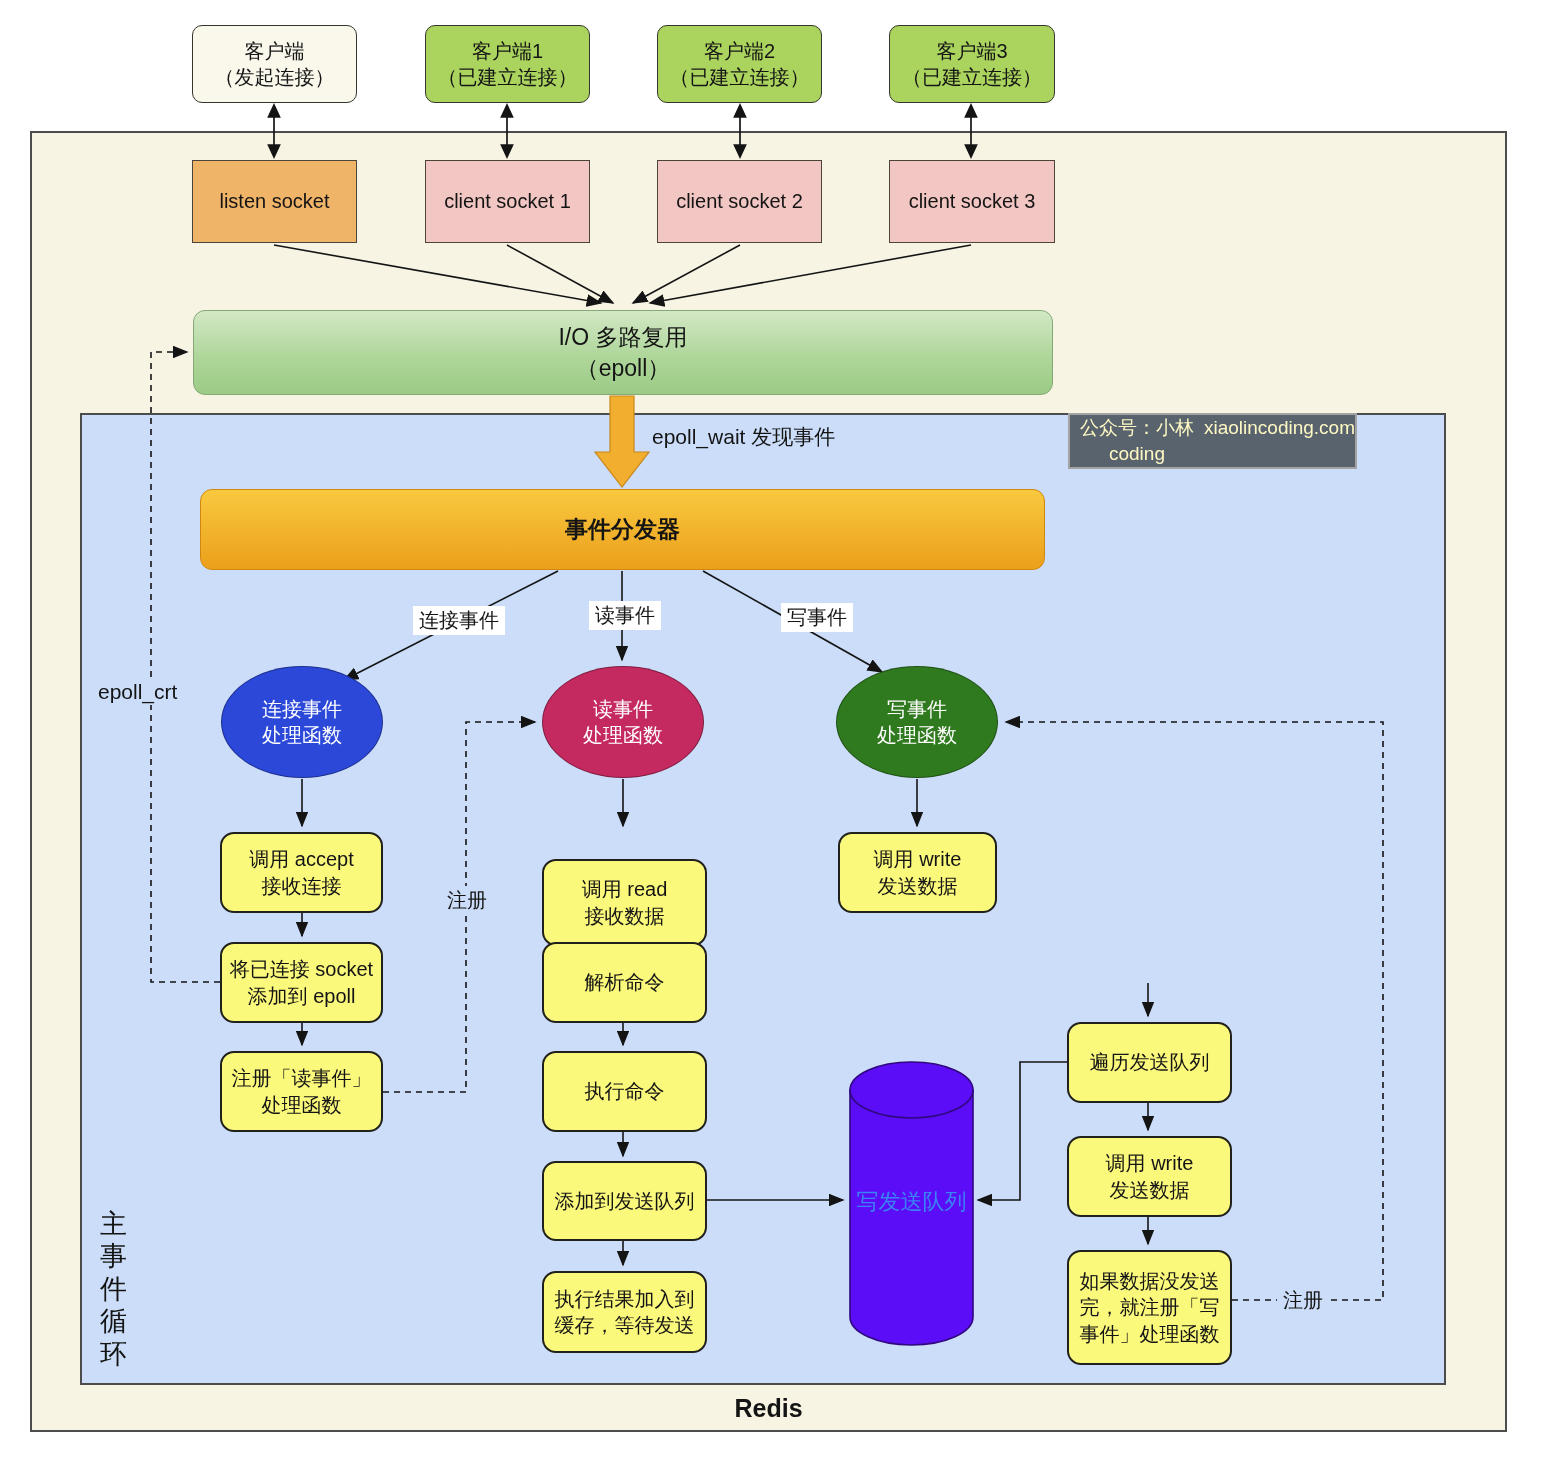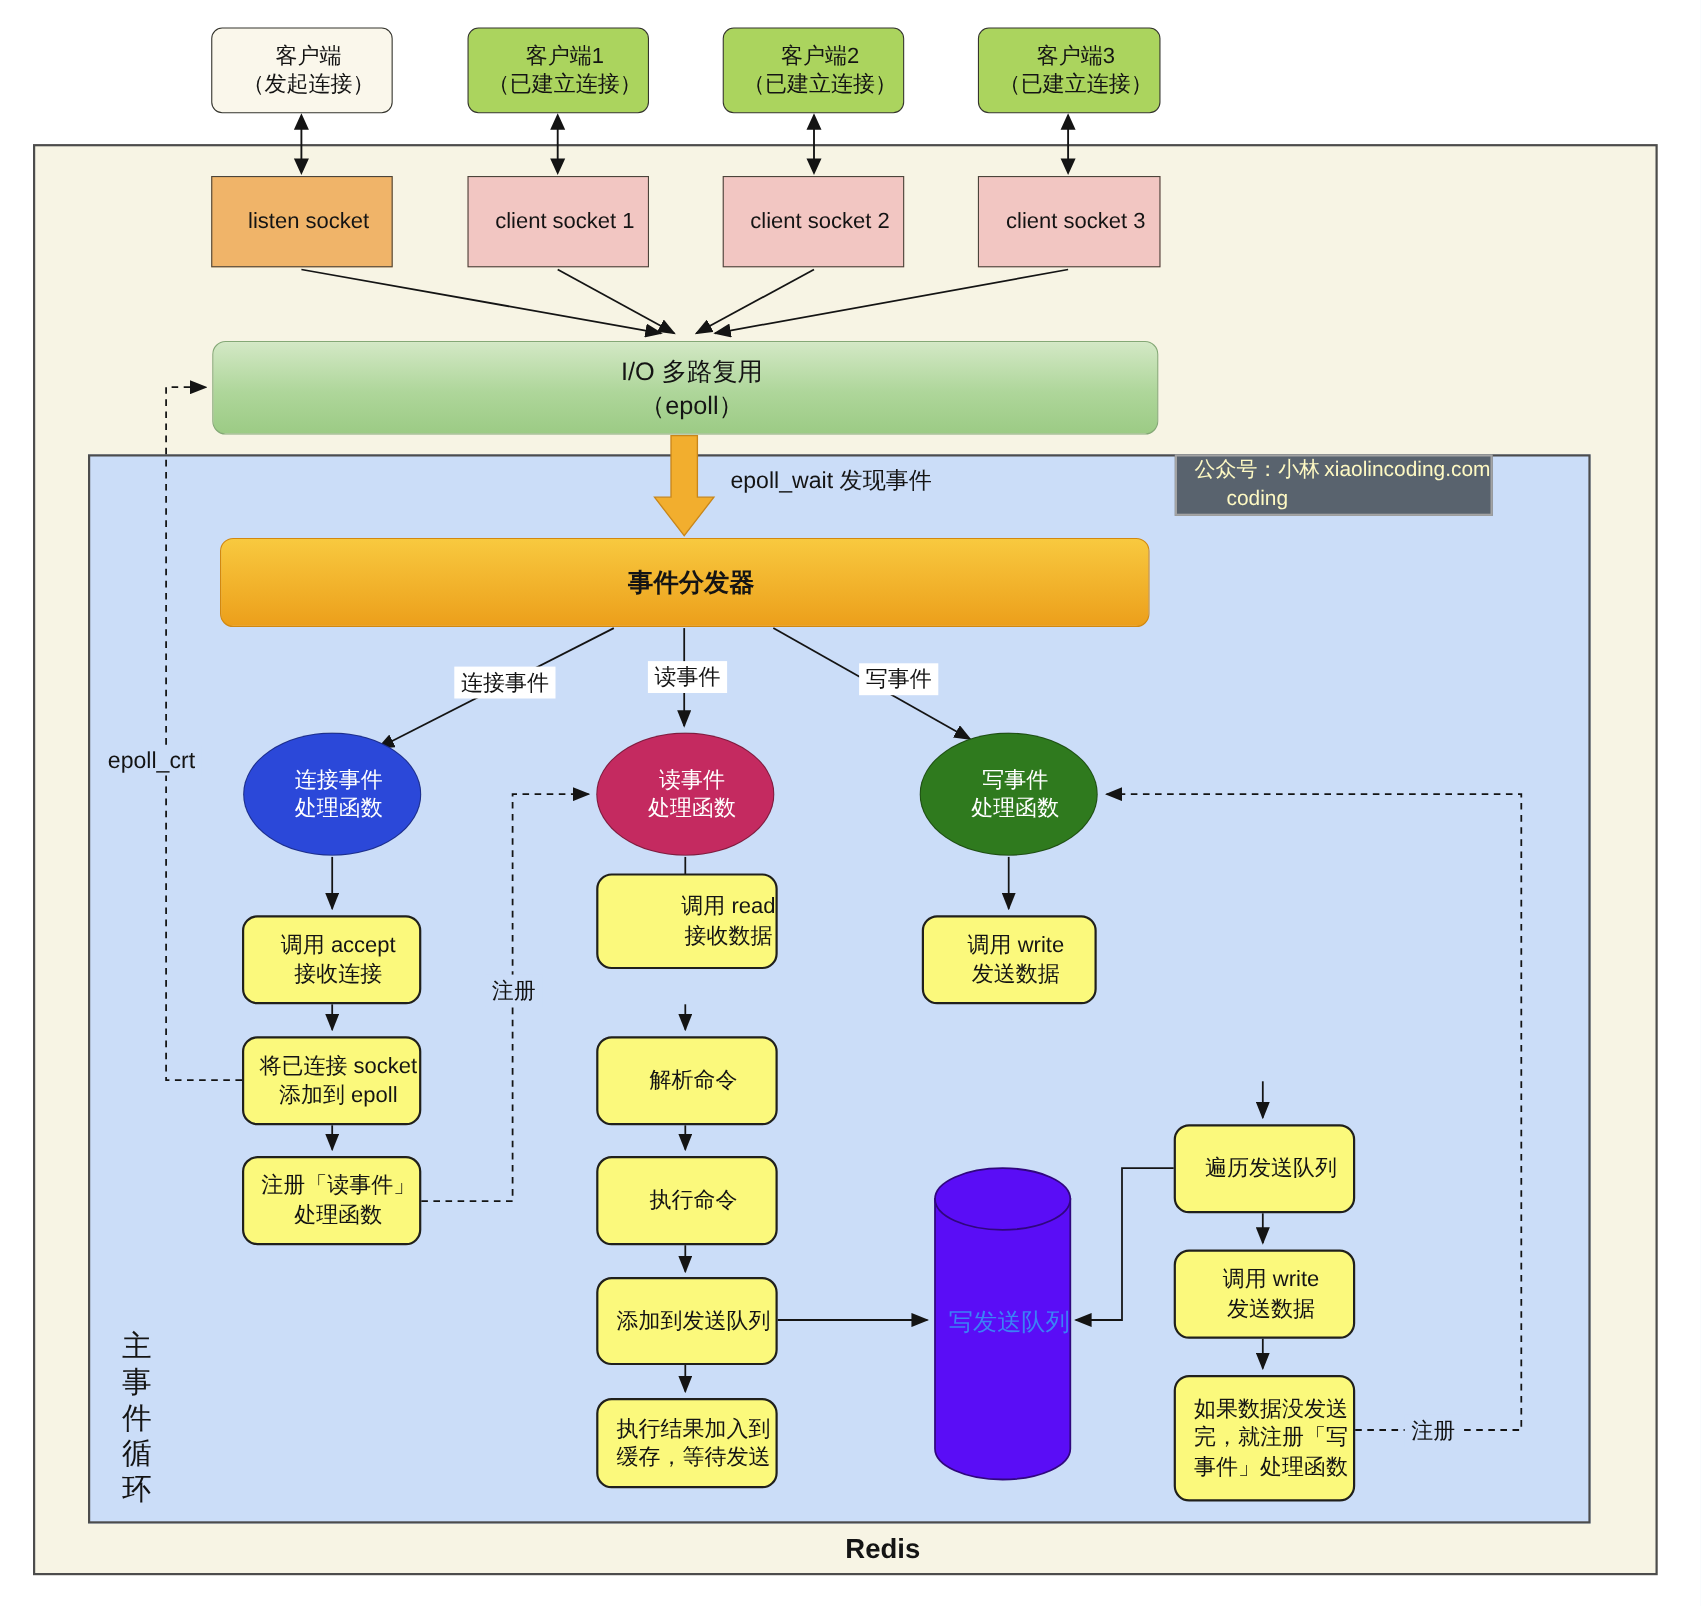--- a/index.html
+++ b/index.html
@@ -1,18 +1,18 @@
 <!DOCTYPE html>
 <html><head>
 <meta charset="utf-8">
 <style>
   html,body{margin:0;padding:0;background:#ffffff;}
   body{font-family:"Liberation Sans","DejaVu Sans",sans-serif;color:#141414;}
   #canvas{position:relative;width:1546px;height:1460px;background:#ffffff;overflow:hidden;}
-  .abs{position:absolute;box-sizing:border-box;padding-left:12px;}
+  .abs{position:absolute;box-sizing:border-box;}
   .panel{border:2px solid #4c4c4c;}
   .node{display:flex;align-items:center;justify-content:center;text-align:center;z-index:10;}
   .lbl{white-space:pre-line;line-height:1.32;}
   .clientbox{border:1.6px solid #35352e;border-radius:10px;font-size:20px;}
   .sockbox{border:1.6px solid #4b443a;font-size:20px;}
   .bigbar{border-radius:12px;font-size:23px;}
   .ellipse{border-radius:50%;color:#ffffff;font-size:20px;border:1px solid rgba(0,0,0,.35);}
   .ybox{background:#fbf97c;border:2px solid #20201c;border-radius:14px;font-size:20px;}
   .chip{background:#ffffff;padding:1px 6px;font-size:20px;z-index:12;}
   .bluechip{background:#cbddf8;padding:1px 6px;font-size:20px;z-index:12;}
@@ -176,21 +176,21 @@
     </div>
   <div class="abs node ybox" style="left:220px;top:942px;width:163px;height:81px;">
     <span class="lbl">将已连接 socket
 添加到 epoll</span>
     </div>
   <div class="abs node ybox" style="left:220px;top:1051px;width:163px;height:81px;">
     <span class="lbl">注册「读事件」
 处理函数</span>
     </div>
 
-  <div class="abs node ybox" style="left:542px;top:794px;width:165px;height:87px;justify-content:flex-end;">
+  <div class="abs node ybox" style="left:542px;top:859px;width:165px;height:87px;">
     <span class="lbl">调用 read
 接收数据</span>
     </div>
   <div class="abs node ybox" style="left:542px;top:1051px;width:165px;height:81px;">
     <span class="lbl">执行命令</span>
     </div>
   <div class="abs node ybox" style="left:542px;top:942px;width:165px;height:81px;">
     <span class="lbl">解析命令</span>
     </div>
   <div class="abs node ybox" style="left:542px;top:1161px;width:165px;height:80px;">
@@ -219,16 +219,16 @@
 事件」处理函数</span>
     </div>
 
   <div class="abs node" style="left:846px;top:1186px;width:131px;height:32px;color:#3b82f6;font-size:22px;z-index:10;">
     <span>写发送队列</span>
     </div>
 
   <div class="abs vtext" style="left:99px;top:1208px;">
     <span style="word-break:break-all;">主事件循环</span></div>
 
-  <div class="abs redis" style="left:30px;top:1394px;width:1477px;margin-left:28px;">
+  <div class="abs redis" style="left:30px;top:1394px;width:1477px;">
     <span>Redis</span></div>
 
 </div>
 
 </body></html>

